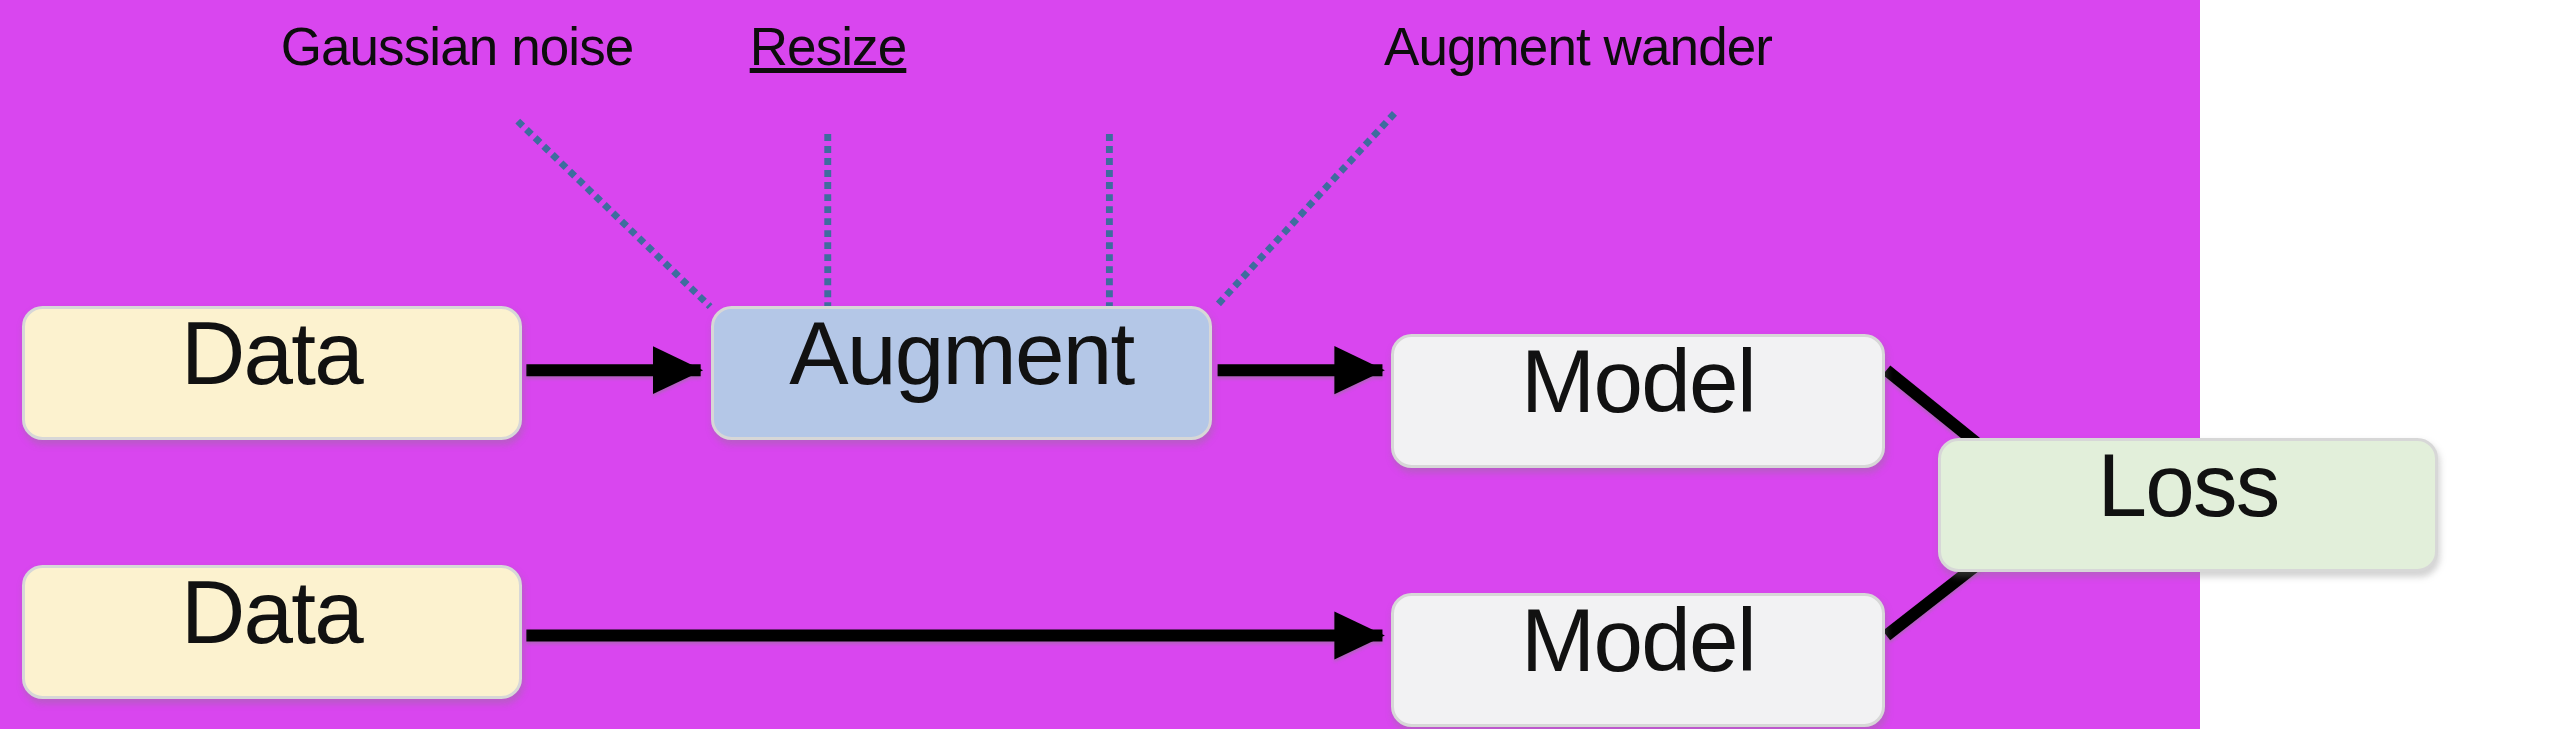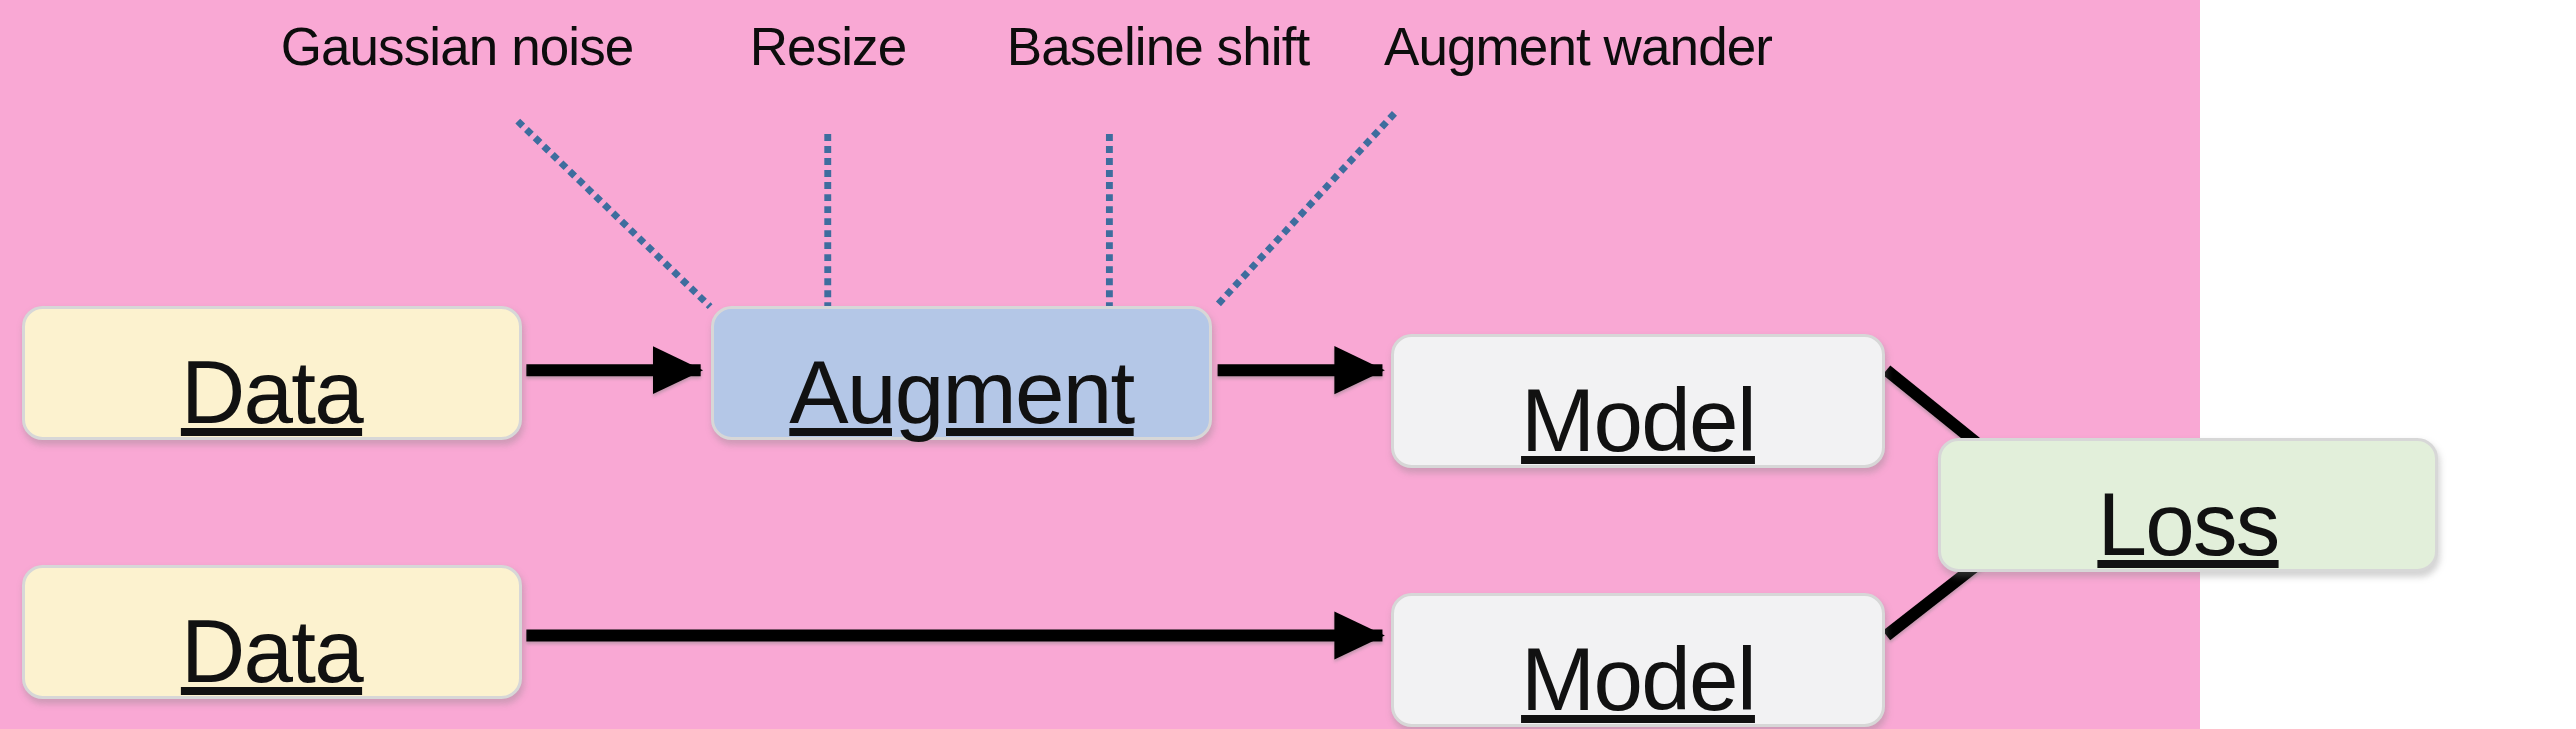--- a/index.html
+++ b/index.html
@@ -8,41 +8,40 @@
     background: #ffffff;
     width: 2576px;
     height: 730px;
     overflow: hidden;
     font-family: "Liberation Sans", sans-serif;
   }
   .canvas {
     position: relative;
     width: 2200px;
     height: 730px;
-    background: #f9a8d4;
+    background: #d946ef;
   }
   svg.wires {
     position: absolute;
     left: 0; top: 0;
     width: 2576px;
     height: 730px;
     z-index: 1;
   }
   .node {
     position: absolute;
     display: flex;
-    align-items: flex-end;
+    align-items: flex-start;
     justify-content: center;
     border: 3.4px solid #d7d7d7;
     border-radius: 20.6px;
     box-shadow: 1.7px 4.3px 6px rgba(130,130,130,0.35);
     z-index: 2;
     box-sizing: border-box;
     color: #111111;
-    text-decoration: underline;
   }
   .node span {
     font-size: 89px;
     font-weight: 300;
     letter-spacing: -1.7px;
     line-height: 1;
     white-space: nowrap;
   }
   .node.data    { background: #fcf2cf; }
   .node.augment { background: #b4c7e7; }
@@ -61,21 +60,21 @@
     top: 15.5px;
     transform: translateX(-50%);
     font-size: 53px;
     font-weight: 300;
     letter-spacing: -0.9px;
     color: #0d0d0d;
     white-space: nowrap;
     z-index: 2;
   }
   #label-gaussian-noise  { left: 457px;  }
-  #label-resize          { left: 828px;  }
+  #label-resize          { left: 828px; text-decoration: underline;  }
   #label-baseline-shift  { left: 1158px; }
   #label-baseline-wander { left: 1578px; }
 </style>
 </head>
 <body>
 
 <div class="canvas">
 
   <svg class="wires" viewBox="0 0 3000 850" xmlns="http://www.w3.org/2000/svg">
     <defs>
@@ -95,21 +94,20 @@
       <line x1="613" y1="431" x2="816" y2="431" marker-end="url(#ah)"></line>
       <line x1="1418" y1="431" x2="1610" y2="431" marker-end="url(#ah)"></line>
       <line x1="2197" y1="431" x2="2384" y2="582" marker-end="url(#ah)"></line>
       <line x1="613" y1="740" x2="1610" y2="740" marker-end="url(#ah)"></line>
       <line x1="2197" y1="740" x2="2384" y2="594" marker-end="url(#ah)"></line>
     </g>
   </svg>
 
   <div class="aug-label" id="label-gaussian-noise">Gaussian noise</div>
   <div class="aug-label" id="label-resize">Resize</div>
-  <div class="aug-label" id="label-baseline-shift">Baseline shift</div>
   <div class="aug-label" id="label-baseline-wander">Augment wander</div>
 
   <div class="node data" id="node-data-top">
     <span>Data</span>
   </div>
 
   <div class="node augment" id="node-augment">
     <span>Augment</span>
   </div>
 

